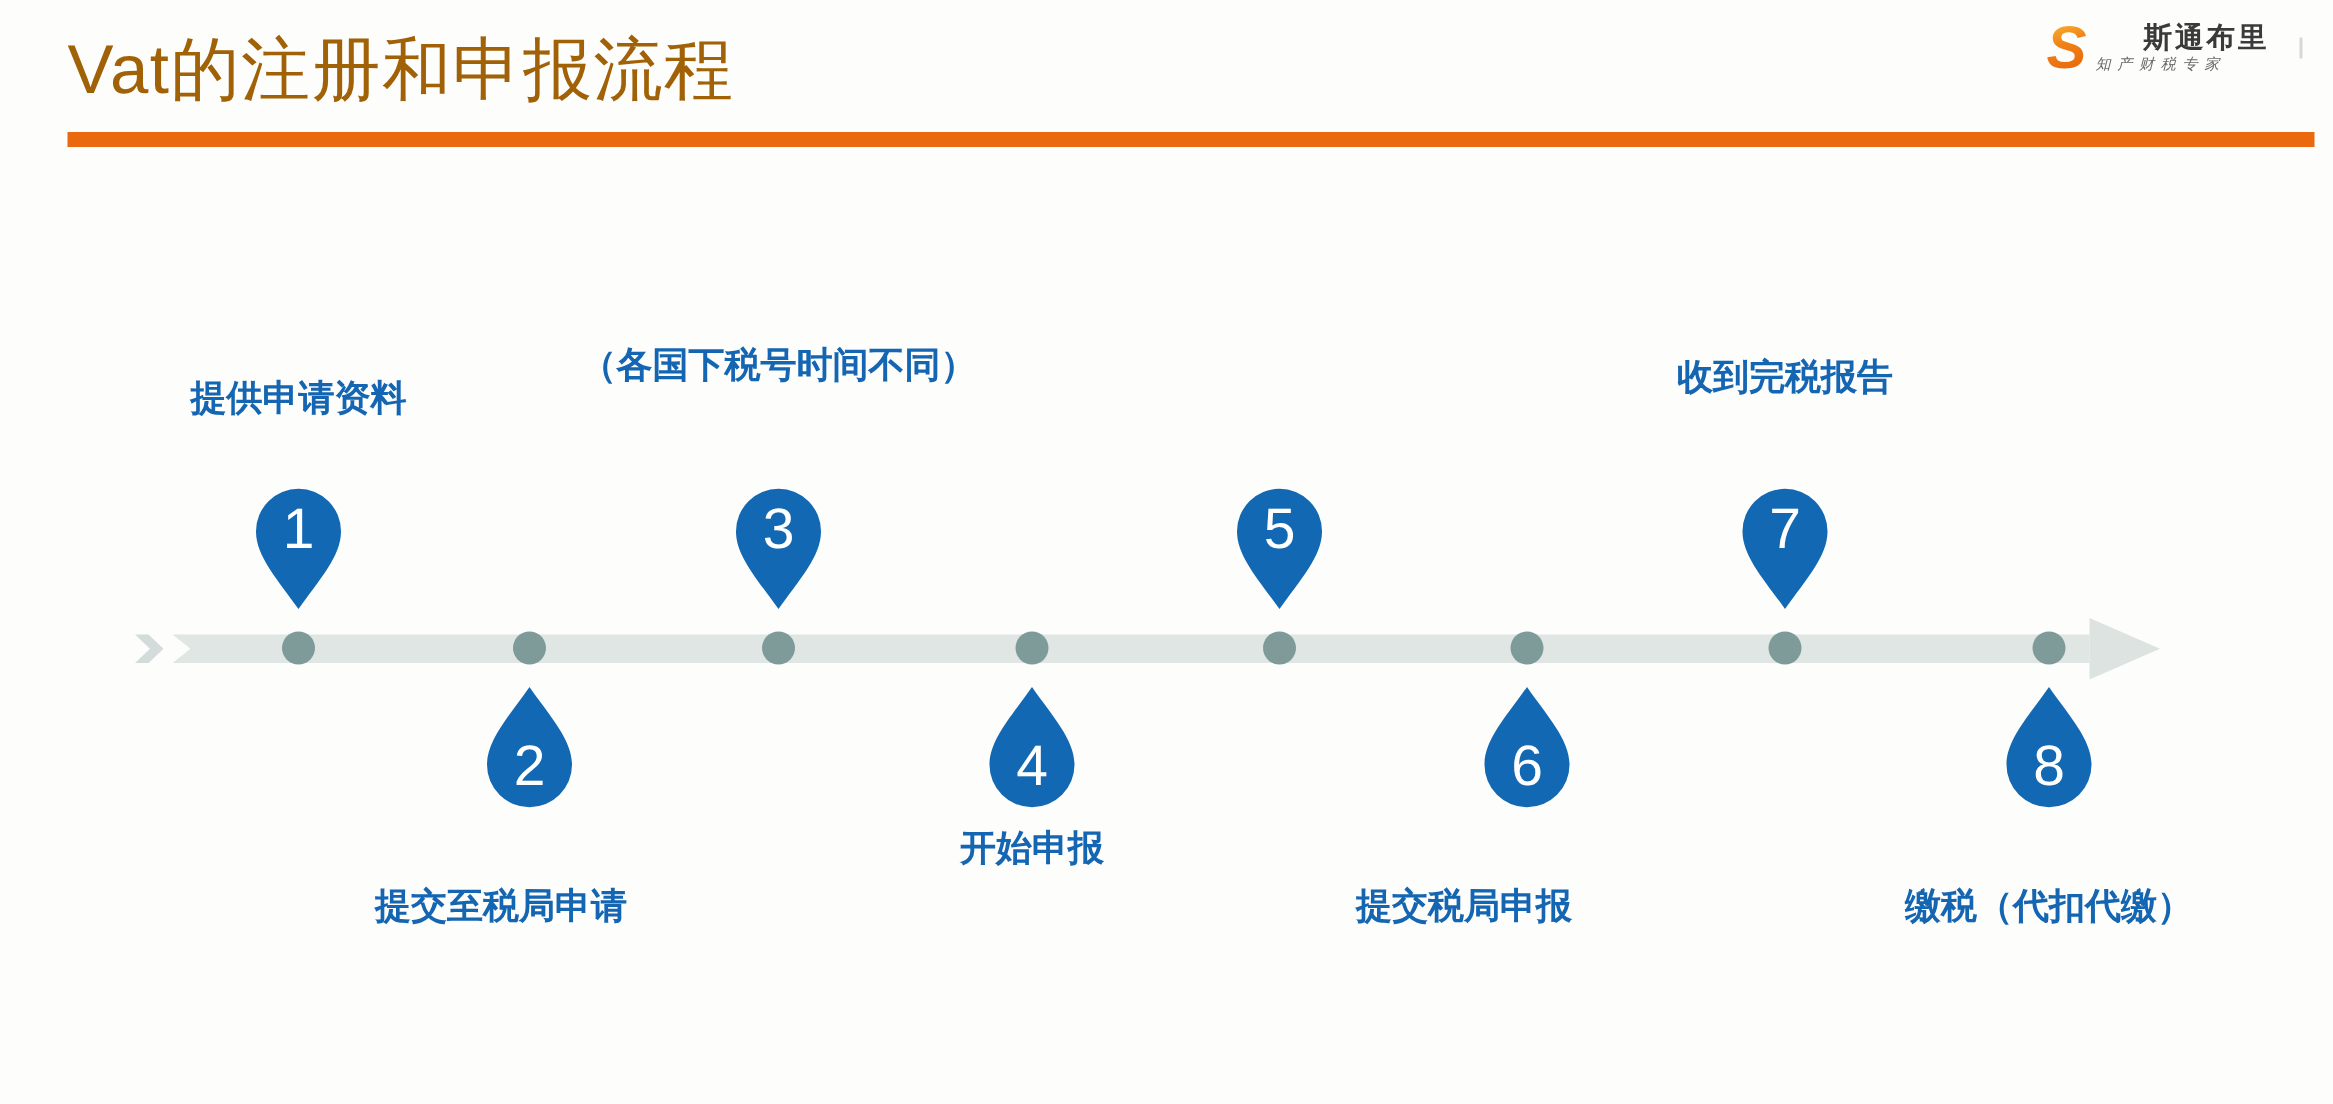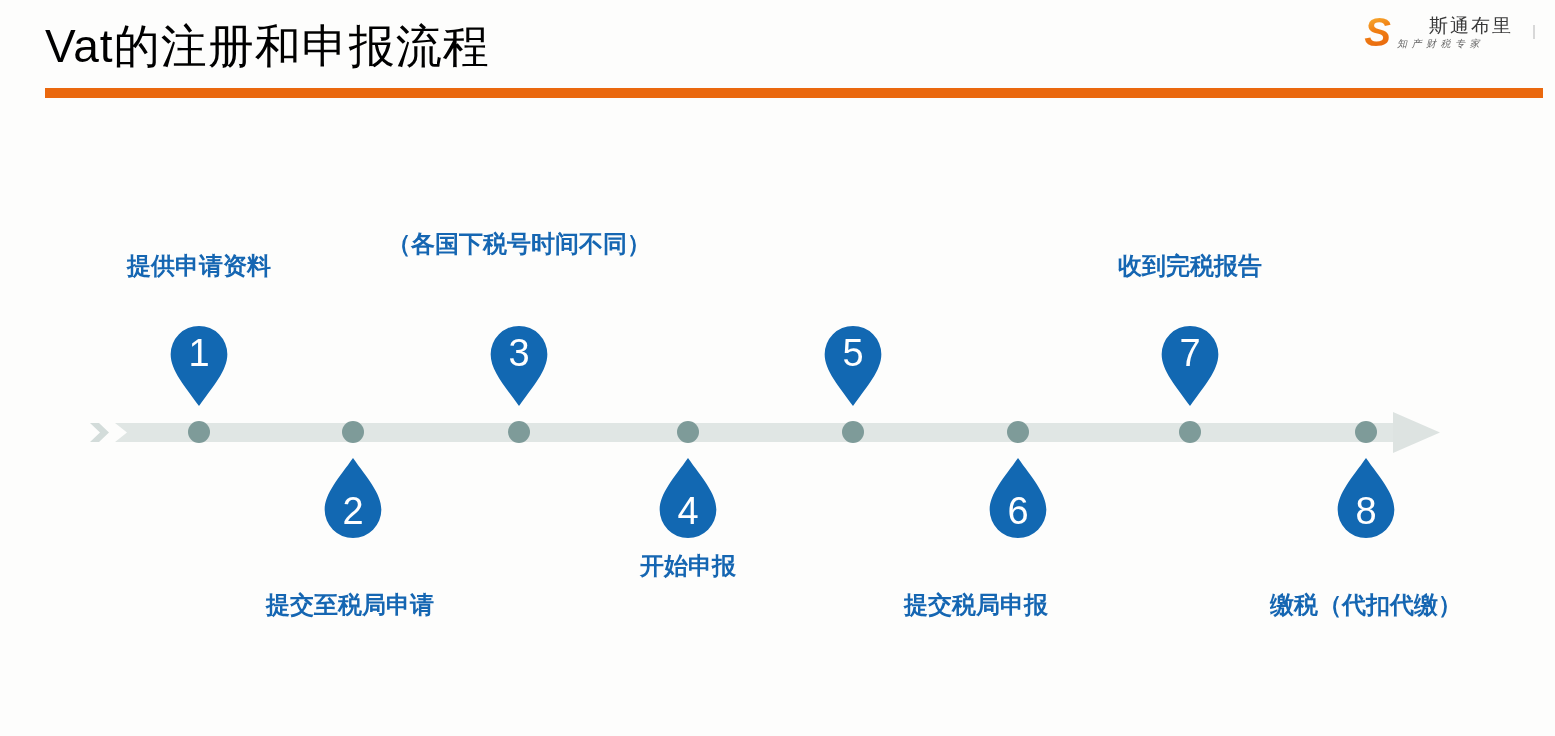--- a/index.html
+++ b/index.html
@@ -10,21 +10,21 @@
     font-family: "Liberation Sans", "DejaVu Sans", sans-serif;
     overflow: hidden;
   }
 
   
   .page-title {
     position: absolute;
     left: 45px; top: 16px;
     font-size: 46px;
     font-weight: 500;
-    color: #000000;
+    color: #a16207;
     letter-spacing: 1px;
     white-space: nowrap;
   }
   .title-rule {
     position: absolute;
     left: 45px; top: 88px;
     width: 1498px; height: 10px;
     background: #ea680e;
   }
   .logo {
@@ -40,21 +40,21 @@
     font-style: italic;
     line-height: 40px;
     background: linear-gradient(160deg, #f9b233 10%, #f08014 45%, #e8650d 90%);
     -webkit-background-clip: text;
     background-clip: text;
     color: transparent;
   }
   .logo-text { display: flex; flex-direction: column; }
   .logo-brand {
     font-size: 19px;
-    font-weight: normal;
+    font-weight: bold;
     color: #3a3a3a;
     letter-spacing: 2px;
     line-height: 22px;
     white-space: nowrap;
     margin-left: 32px;
   }
   .logo-tagline {
     font-size: 10px;
     color: #6a6a6a;
     letter-spacing: 4.5px;
@@ -152,21 +152,21 @@
   <span>提供申请资料</span>
 
 </div>
 
 <div class="pin below" style="left:321px">
   <svg width="64" height="86" viewBox="0 0 64 88">
     <path d="M32 2 C 46 22 61 38 61 55 A 29 29 0 1 1 3 55 C 3 38 18 22 32 2 Z" fill="#1268b2"></path>
   </svg>
   <span class="pin-number">2</span>
 </div>
-<div class="step-label" style="left:350px; top:589px">
+<div class="step-label" style="left:334px; top:589px">
   <span>提交至税局申请</span>
 
 </div>
 
 <div class="pin above" style="left:487px">
   <svg width="64" height="86" viewBox="0 0 64 88">
     <path d="M32 86 C 18 66 3 50 3 33 A 29 29 0 1 1 61 33 C 61 50 46 66 32 86 Z" fill="#1268b2"></path>
   </svg>
   <span class="pin-number">3</span>
 </div>
@@ -203,21 +203,21 @@
   <span>提交税局申报</span>
 
 </div>
 
 <div class="pin above" style="left:1158px">
   <svg width="64" height="86" viewBox="0 0 64 88">
     <path d="M32 86 C 18 66 3 50 3 33 A 29 29 0 1 1 61 33 C 61 50 46 66 32 86 Z" fill="#1268b2"></path>
   </svg>
   <span class="pin-number">7</span>
 </div>
-<div class="step-label" style="left:1190px; top:250px">
+<div class="step-label" style="left:1190px; top:236px">
   <span>收到完税报告</span>
 
 </div>
 
 <div class="pin below" style="left:1334px">
   <svg width="64" height="86" viewBox="0 0 64 88">
     <path d="M32 2 C 46 22 61 38 61 55 A 29 29 0 1 1 3 55 C 3 38 18 22 32 2 Z" fill="#1268b2"></path>
   </svg>
   <span class="pin-number">8</span>
 </div>

